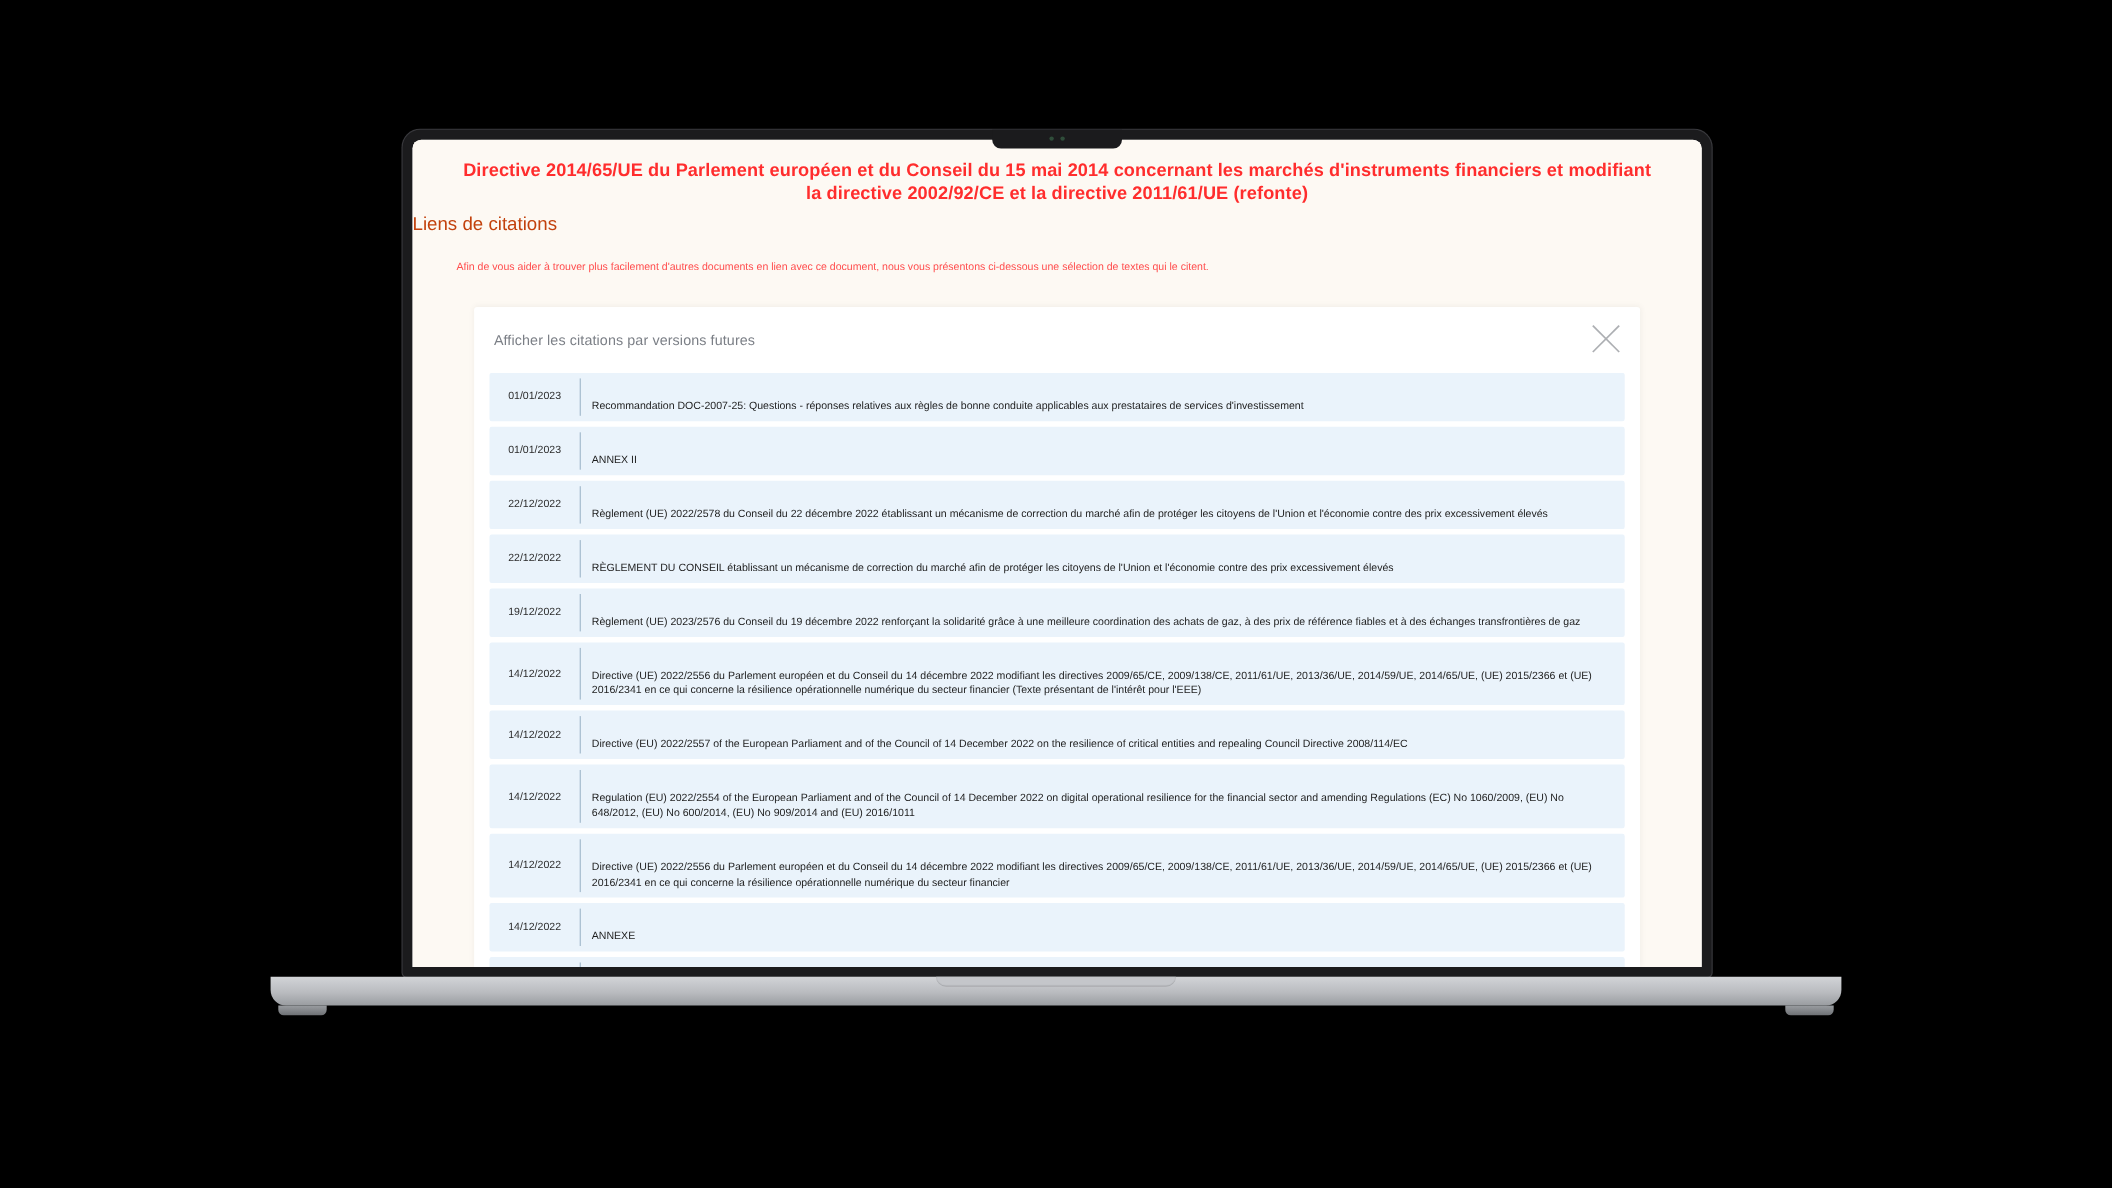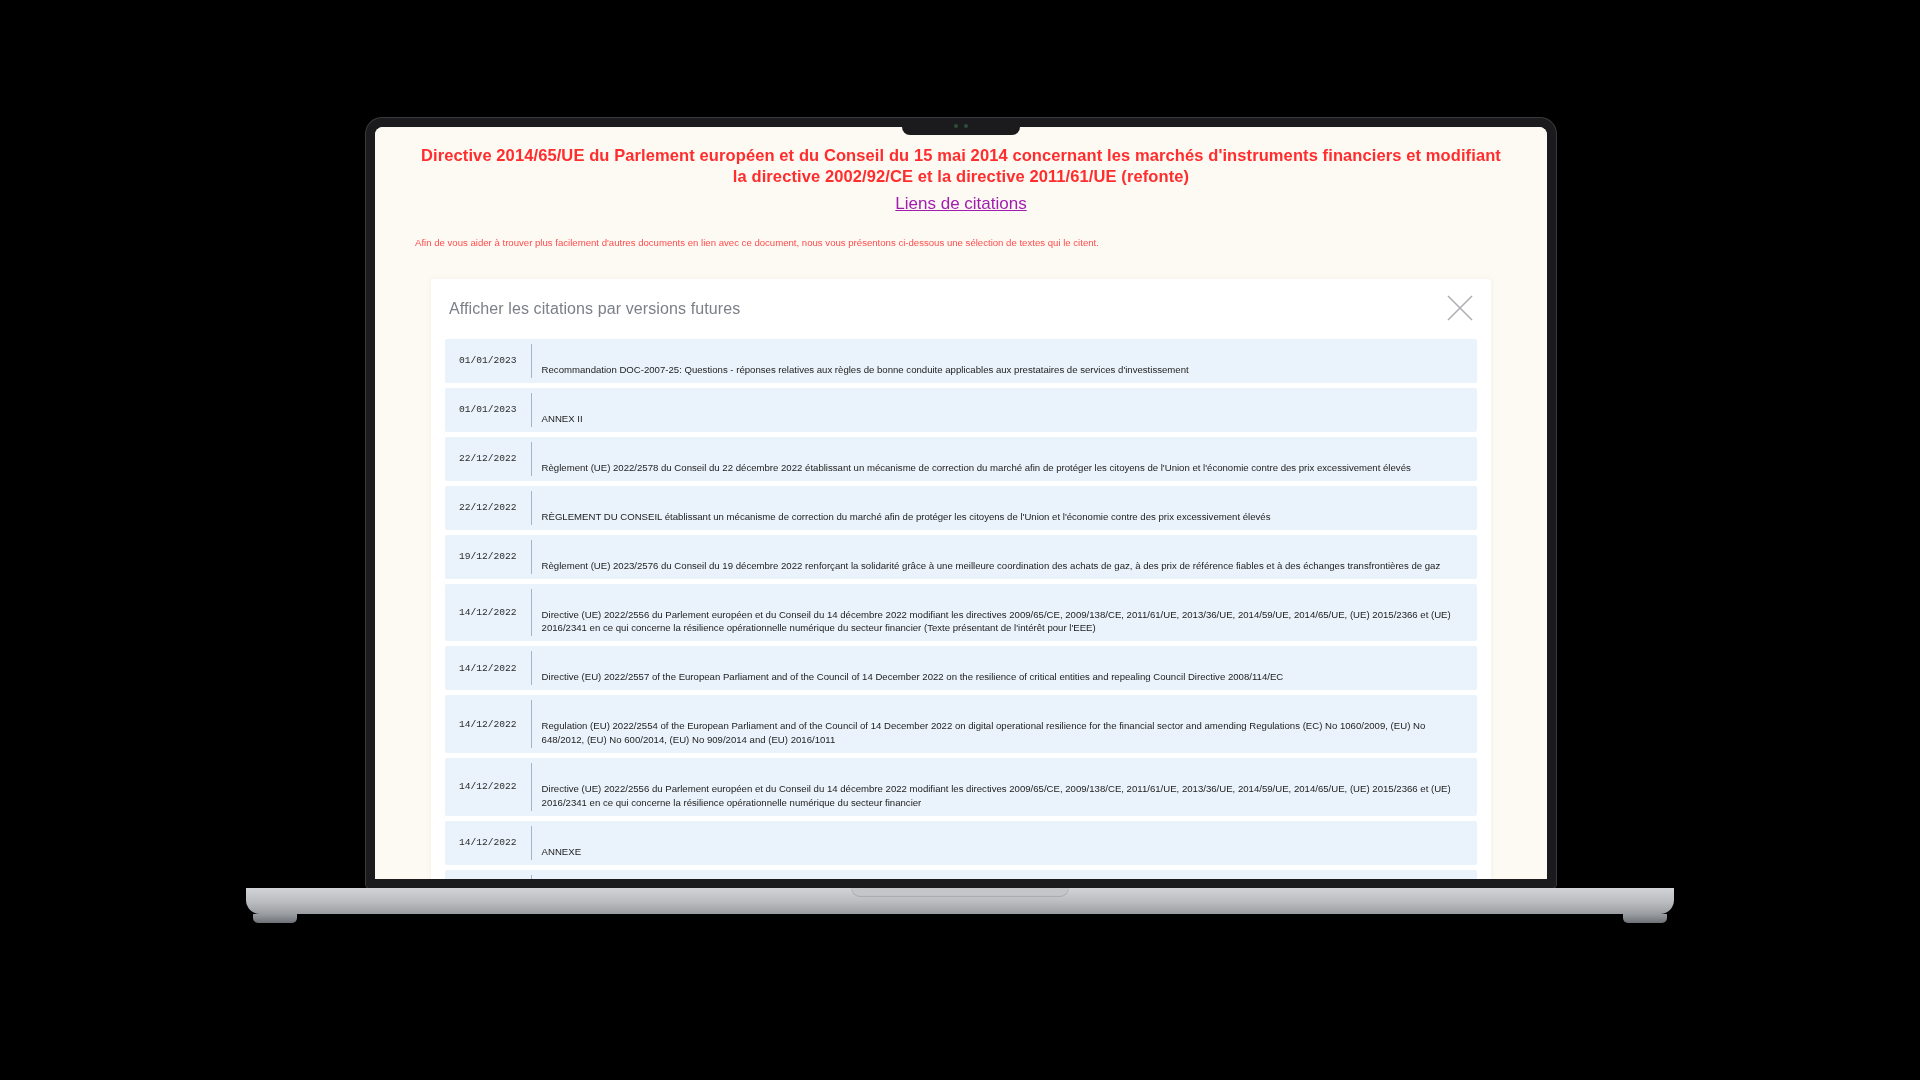--- a/index.html
+++ b/index.html
@@ -110,25 +110,24 @@
     text-align: center;
     color: #ff2d2d;
     font-size: 16.5px;
     font-weight: bold;
     line-height: 1.28;
     letter-spacing: 0.1px;
   }
 
   .doc-subtitle {
     margin: 7px 0 0 0;
-    text-align: center;
-    color: #a21caf;
+    text-align: left;
+    color: #c2410c;
     font-size: 17px;
     font-weight: 400;
-    text-decoration: underline;
   }
 
   .doc-note {
     margin: 23px 0 0 0;
     padding: 0 40px;
     text-align: left;
     color: #ff4d4d;
     font-size: 9.6px;
     line-height: 1.3;
   }
@@ -148,21 +147,21 @@
   .panel-header {
     position: relative;
     height: 60px;
     padding: 0 18px 0 18px;
     display: flex;
     align-items: center;
   }
 
   .panel-header-label {
     color: #7b7f86;
-    font-size: 16px;
+    font-size: 13px;
     letter-spacing: 0.1px;
   }
 
   .close-btn {
     position: absolute;
     right: 14px;
     top: 12px;
     width: 34px;
     height: 34px;
     cursor: pointer;
@@ -191,21 +190,20 @@
 
   .row-date {
     flex: 0 0 82px;
     display: flex;
     align-items: center;
     justify-content: center;
     font-size: 9.6px;
     color: #2b2b2b;
     padding: 5px 14px;
     box-sizing: border-box;
-    font-family: Liberation Mono, monospace;
   }
 
   .row-sep {
     flex: 0 0 1px;
     background: #9fb6c9;
     margin: 5px 0;
   }
 
   .row-text {
     flex: 1 1 auto;

